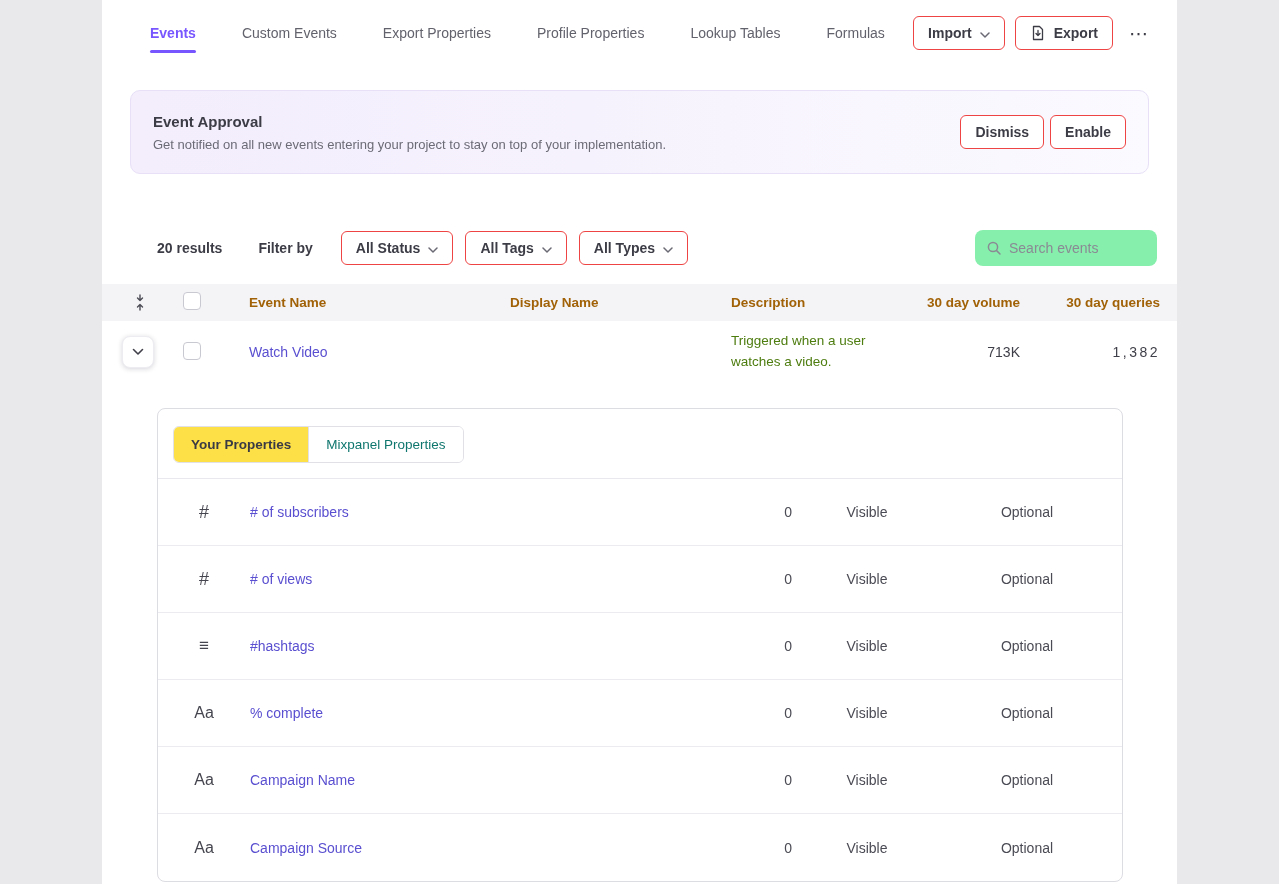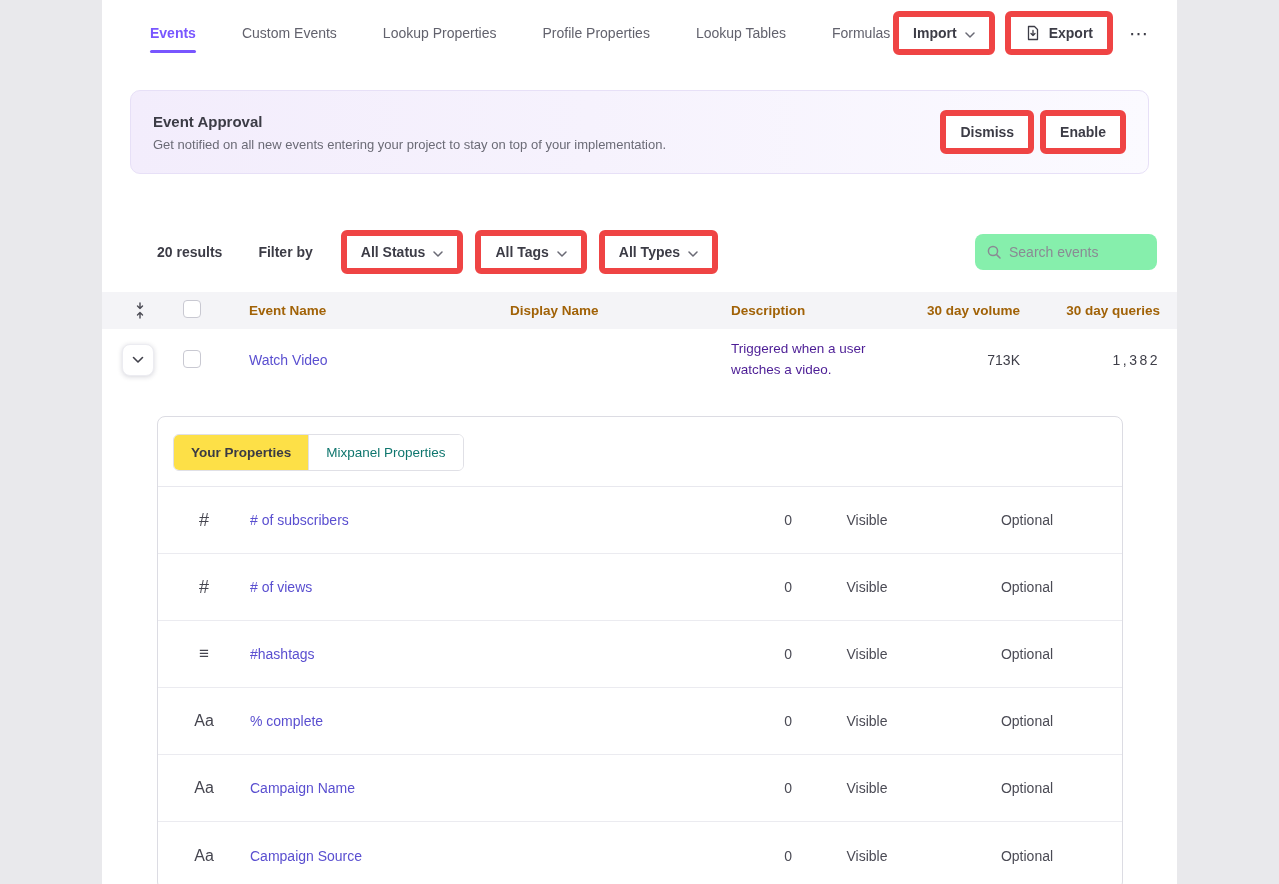--- a/index.html
+++ b/index.html
@@ -10,21 +10,21 @@
   }
 
   
   .topnav { display:flex; align-items:center; height:66px; padding:0 22px 0 48px; background:#fff; }
   .nav-tabs { display:flex; gap:46px; align-items:center; }
   .nav-tab { font-size:14px; color:#62626d; padding:8px 0; position:relative; cursor:pointer; white-space:nowrap; }
   .nav-tab.active { color:#7856ff; font-weight:700; }
   .nav-tab.active::after { content:""; position:absolute; left:0; right:0; bottom:-4px; height:3px; border-radius:3px; background:#7856ff; }
   .nav-actions { margin-left:auto; display:flex; align-items:center; gap:10px; }
   .btn {
-    display:inline-flex; align-items:center; gap:8px; border:6px solid #ef4444; border-radius:6px;
+    display:inline-flex; align-items:center; gap:8px; border:1px solid #ef4444; border-radius:6px;
     background:#fff; padding:8px 14px; font-size:14px; font-weight:600; color:#3c3c46; cursor:pointer; white-space:nowrap;
   }
   .icon-dots { font-size:19px; color:#3c3c46; letter-spacing:1px; padding:4px 6px; cursor:pointer; line-height:1; }
   .chev { display:inline-block; color:#6a6a75; }
 
   
   .banner {
     margin:24px 28px 0; border:1px solid #e7e0f7; border-radius:10px; padding:16px 22px;
     background:linear-gradient(90deg,#f3edfc 0%,#f6f2fd 45%,#fbfaff 100%);
     display:flex; align-items:center; min-height:84px;
@@ -49,21 +49,21 @@
   
   .grid-row { display:grid; grid-template-columns:36px 91px 261px 221px 191px 106px 140px 140px 1fr; align-items:center; padding-left:20px; }
   .thead { background:#f4f4f7; height:37px; margin-top:18px; font-size:13.5px; font-weight:600; color:#a16207; }
   .cell-right { text-align:right; padding-right:8px; }
   .owners-cell { padding-left:44px; }
   .checkbox { width:18px; height:18px; border:1.5px solid #c9c9d2; border-radius:4px; background:#fff; margin-left:25px; cursor:pointer; }
   .collapse-btn { display:flex; align-items:center; justify-content:center; cursor:pointer; }
 
   .event-row { min-height:62px; background:#fff; font-size:14px; }
   .link { color:#5a4fd0; cursor:pointer; text-decoration:none; }
-  .desc-text { font-size:13.5px; color:#4c1d95; line-height:1.55; padding:10px 10px 10px 0; }
+  .desc-text { font-size:13.5px; color:#4d7c0f; line-height:1.55; padding:10px 10px 10px 0; }
   .num { color:#3f3f49; }
   .queries-num { letter-spacing:2.5px; }
   .expand-btn {
     width:32px; height:32px; border:1px solid #ececf1; border-radius:8px; background:#fff;
     box-shadow:0 1px 5px rgba(30,30,60,.18); display:flex; align-items:center; justify-content:center; cursor:pointer;
   }
 
   
   .panel { margin:25px 54px 0 55px; border:1px solid #dcdce3; border-radius:8px; background:#fff; }
   .panel-header { padding:17px 15px 15px; }
@@ -81,21 +81,21 @@
 </style>
 </head>
 <body>
 
 <div class="page">
 
   <div class="topnav">
     <div class="nav-tabs">
       <div class="nav-tab active">Events</div>
       <div class="nav-tab">Custom Events</div>
-      <div class="nav-tab">Lookup Properties</div>
+      <div class="nav-tab">Export Properties</div>
       <div class="nav-tab">Profile Properties</div>
       <div class="nav-tab">Lookup Tables</div>
       <div class="nav-tab">Formulas</div>
     </div>
     <div class="nav-actions">
       <button class="btn">
         <span>Import</span>
         <span class="chev">
           <svg width="10" height="6" viewBox="0 0 10 6">
               <polyline points="1,1 5,5 9,1" fill="none" stroke="currentColor" stroke-width="1.5" stroke-linecap="round" stroke-linejoin="round"></polyline>

